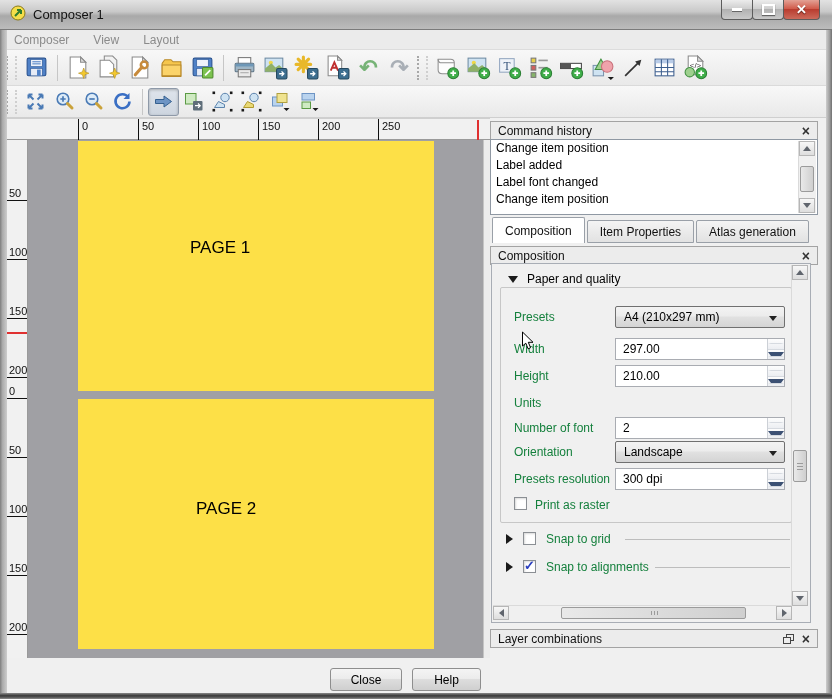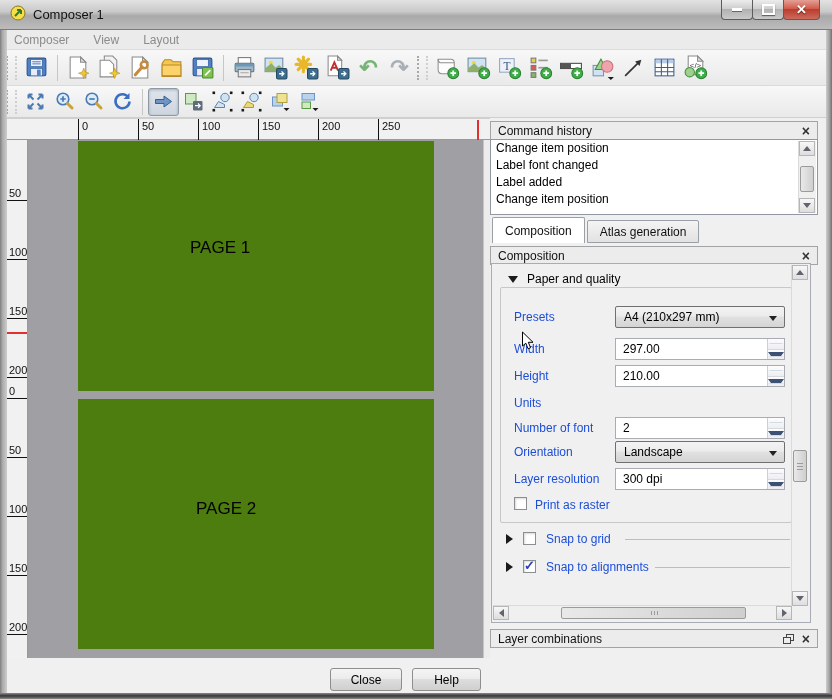--- a/index.html
+++ b/index.html
@@ -45,21 +45,21 @@
     border-bottom:1px solid #9a9a9a;border-top:1px solid #cfcfcf;box-sizing:border-box;}
   .htick{position:absolute;top:0;height:21px;border-left:1px solid #111;}
   .htick span{position:absolute;left:3px;top:1px;font-size:11px;color:#111;}
   #hruler-red{position:absolute;top:1px;height:20px;width:2px;background:#e03030;}
   #vruler{position:absolute;left:7px;top:22px;width:21px;height:518px;background:#f1f1f1;
     border-right:1px solid #9a9a9a;box-sizing:border-box;}
   .vtick{position:absolute;left:0;width:20px;border-bottom:1px solid #111;}
   .vtick span{position:absolute;left:2px;bottom:1px;font-size:11px;color:#111;}
   #vruler-red{position:absolute;left:0;width:20px;height:2px;background:#e03030;}
   #canvas{position:absolute;left:28px;top:22px;width:455px;height:518px;background:#a0a0a4;overflow:hidden;}
-  .page{position:absolute;left:50px;width:356px;background:#4d7c0f;}
+  .page{position:absolute;left:50px;width:356px;background:#fde047;}
   .page .plabel{position:absolute;font-size:17px;color:#000;}
   #canvas-sb{position:absolute;left:483px;top:22px;width:7px;height:518px;background:#ececec;
     border-left:1px solid #c4c4c4;box-sizing:border-box;}
   
   #rightpanel{position:absolute;left:490px;top:0;width:332px;height:575px;background:#f0f0f0;}
   .dockhdr{position:absolute;left:0;width:328px;height:19px;background:#ececec;
     border:1px solid #a3a3a3;box-sizing:border-box;display:flex;align-items:center;
     font-size:12px;color:#111;padding:0 7px;}
   .dockhdr .spacer{flex:1;}
   .xbtn{font-size:14px;font-weight:bold;color:#333;line-height:1;margin-left:8px;}
@@ -83,21 +83,21 @@
     background:linear-gradient(#f4f4f4,#e2e2e2);font-size:12px;display:flex;align-items:center;padding:0 12px;color:#111;}
   .tab.active{height:25px;background:#fff;border-bottom:none;position:relative;z-index:2;}
   
   #comp-scroll{position:absolute;left:1px;top:145px;width:320px;height:360px;background:#f0f0f0;
     border:1px solid #a8adb5;box-sizing:border-box;}
   #groupbox{position:absolute;left:8px;top:23px;width:290px;height:234px;border:1px solid #c7c7c7;border-radius:2px;}
   #grouptitle{position:absolute;left:10px;top:8px;background:#f0f0f0;padding:0 6px;
     display:flex;align-items:center;gap:9px;font-size:12px;color:#000;z-index:2;}
   .tri-d{width:0;height:0;border-left:5px solid transparent;border-right:5px solid transparent;border-top:7px solid #1a1a1a;}
   .tri-r{width:0;height:0;border-top:5px solid transparent;border-bottom:5px solid transparent;border-left:7px solid #1a1a1a;}
-  .flabel{position:absolute;font-size:12px;color:#1d4ed8;white-space:nowrap;}
+  .flabel{position:absolute;font-size:12px;color:#15803d;white-space:nowrap;}
   .combo{position:absolute;height:22px;box-sizing:border-box;border:1px solid #707070;border-radius:2px;
     background:linear-gradient(#f3f3f3,#ececec 45%,#e1e1e1 50%,#d4d4d4);
     font-size:12px;color:#000;display:flex;align-items:center;padding:0 20px 0 8px;}
   .combo .caret{position:absolute;right:7px;top:9px;width:0;height:0;
     border-left:4px solid transparent;border-right:4px solid transparent;border-top:5px solid #222;}
   .combo.disabled{background:#f6f6f6;border-color:#b9b9b9;color:#9a9a9a;}
   .combo.disabled .caret{border-top-color:#9a9a9a;}
   .spin{position:absolute;height:22px;box-sizing:border-box;border:1px solid #a9acb2;background:#fff;
     font-size:12px;color:#000;display:flex;align-items:center;padding-left:7px;}
   .sbtns{position:absolute;right:0;top:0;bottom:0;width:16px;border-left:1px solid #ccd0d6;
@@ -484,39 +484,42 @@
 
     <div id="rightpanel">
 
       <div class="dockhdr" style="top:3px">
         <span>Command history</span>
         <span class="spacer"></span>
         <span class="xbtn">×</span>
       </div>
       <div id="chlist">
         <div class="item">Change item position</div>
+        <div class="item">Label added</div>
         <div class="item">Label font changed</div>
-        <div class="item">Label added</div>
         <div class="item">Change item position</div>
         <div class="vsb" style="bottom:1px">
           <div class="sbbtn" style="top:0">
               <div class="arr-up"></div>
             </div>
           <div class="sbthumb" style="top:25px;height:26px"></div>
           <div class="sbbtn" style="bottom:0">
               <div class="arr-dn"></div>
             </div>
         </div>
       </div>
 
       <div id="tabsrow">
         <div class="tab active">
             <span>Composition</span>
           </div>
         <div class="tab">
+            <span>Item Properties</span>
+          </div>
+        <div class="tab">
             <span>Atlas generation</span>
           </div>
       </div>
 
       <div class="dockhdr" style="top:128px">
         <span>Composition</span>
         <span class="spacer"></span>
         <span class="xbtn">×</span>
       </div>
 
@@ -573,21 +576,21 @@
               </div>
             </div>
         </div>
 
         <span class="flabel" style="left:22px;top:181px">Orientation</span>
         <div class="combo" style="left:123px;top:177px;width:170px">
           <span>Landscape</span>
             <div class="caret"></div>
         </div>
 
-        <span class="flabel" style="left:22px;top:208px">Layer resolution</span>
+        <span class="flabel" style="left:22px;top:208px">Presets resolution</span>
         <div class="spin" style="left:123px;top:204px;width:170px">
           <span>300 dpi</span>
           <div class="sbtns">
               <div>
                 <div class="sp-up"></div>
               </div>
               <div>
                 <div class="sp-dn"></div>
               </div>
             </div>

